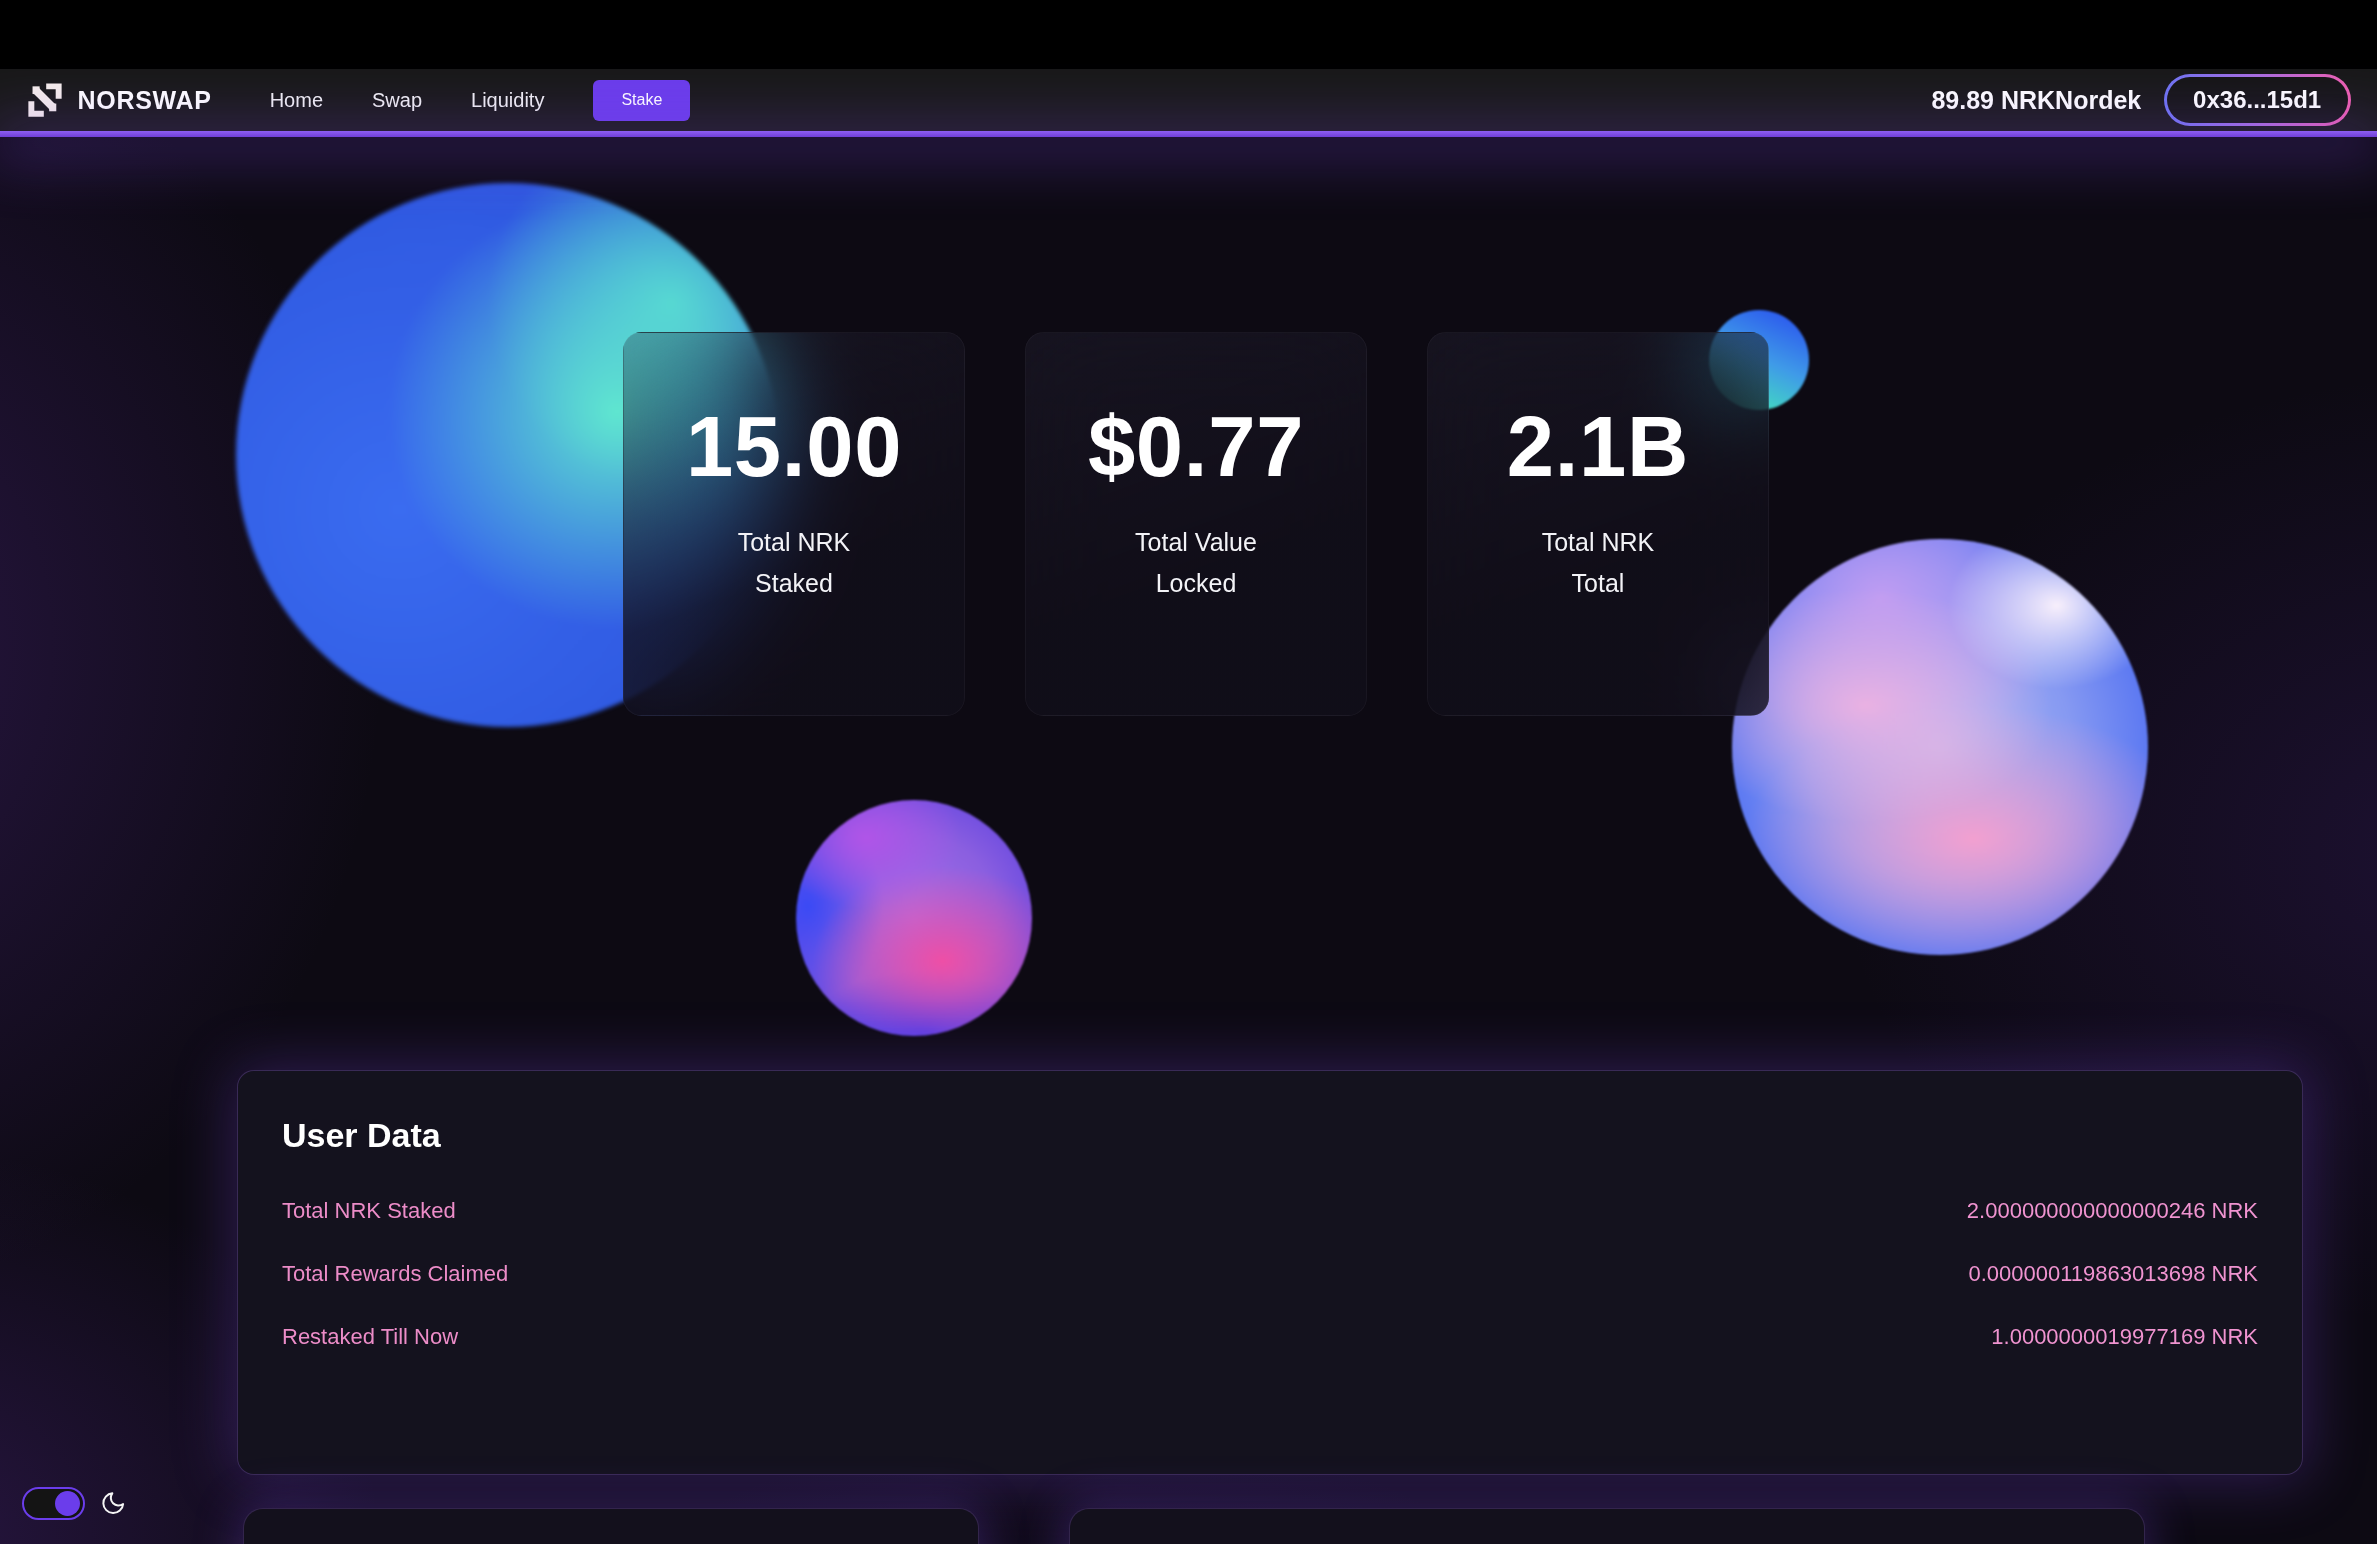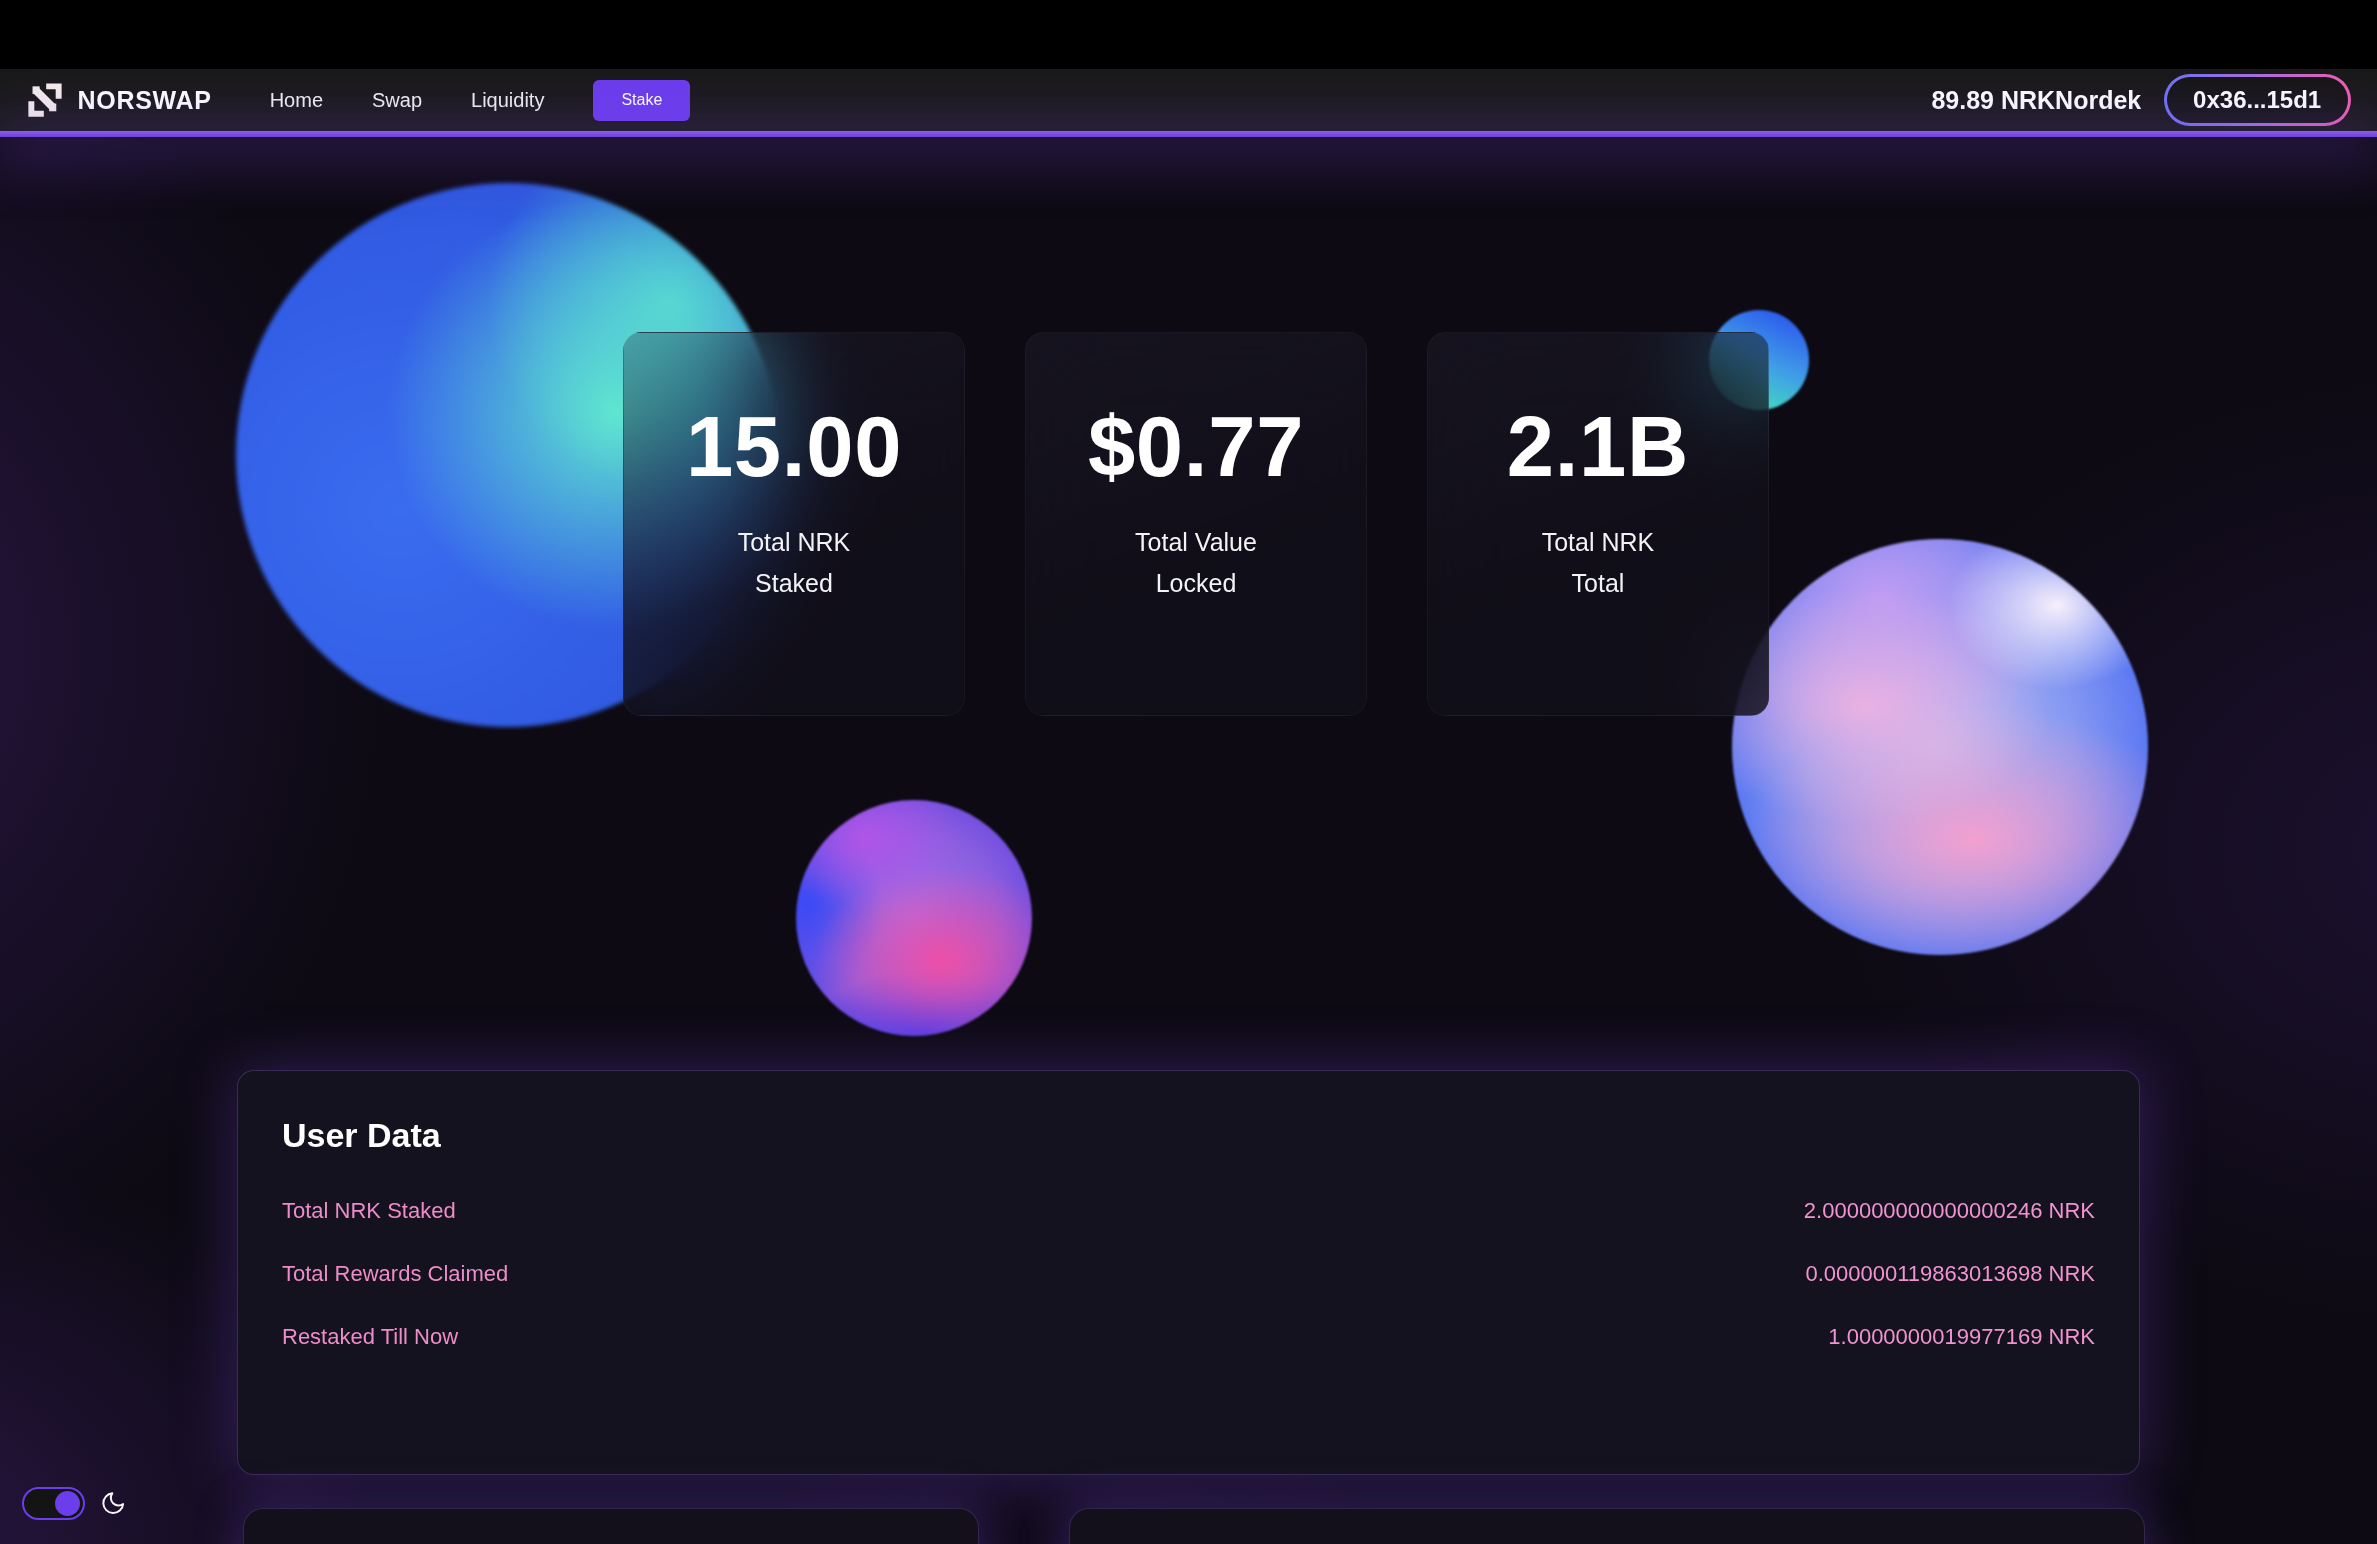--- a/index.html
+++ b/index.html
@@ -87,21 +87,21 @@
     backdrop-filter:blur(46px) saturate(115%); -webkit-backdrop-filter:blur(46px) saturate(115%);
     border:0.7px solid rgba(255,255,255,.04);
     display:flex; flex-direction:column; align-items:center; padding-top:71px; gap:33px;
   }
   .stat-value{ font-size:85px; font-weight:700; line-height:1; color:#fff; letter-spacing:0.7px; }
   .stat-label{ font-size:25px; line-height:1.62; color:#f3f3f7; text-align:center; font-weight:400; }
   .stat-label span{ display:block; }
 
   
   .user-panel{
-    position:absolute; left:237px; top:1070px; width:1903px; height:405px; z-index:2;
+    position:absolute; left:237px; top:1070px; width:2066px; height:405px; z-index:2;
     background:#14121e; border-radius:17px;
     border:1.3px solid rgba(146,100,220,.30);
     box-shadow:0 0 59px 6.6px rgba(124,72,230,.28);
     padding:45px 44px 0 44px;
   }
   .user-panel h2{ font-size:34px; font-weight:700; color:#fff; }
   .rows{ margin-top:24px; }
   .row{ height:63px; display:flex; align-items:center; justify-content:space-between; }
   .row .lbl{ font-size:22px; color:#ec8cc8; font-weight:400; }
   .row .val{ font-size:22px; color:#f093d0; font-weight:400; }

